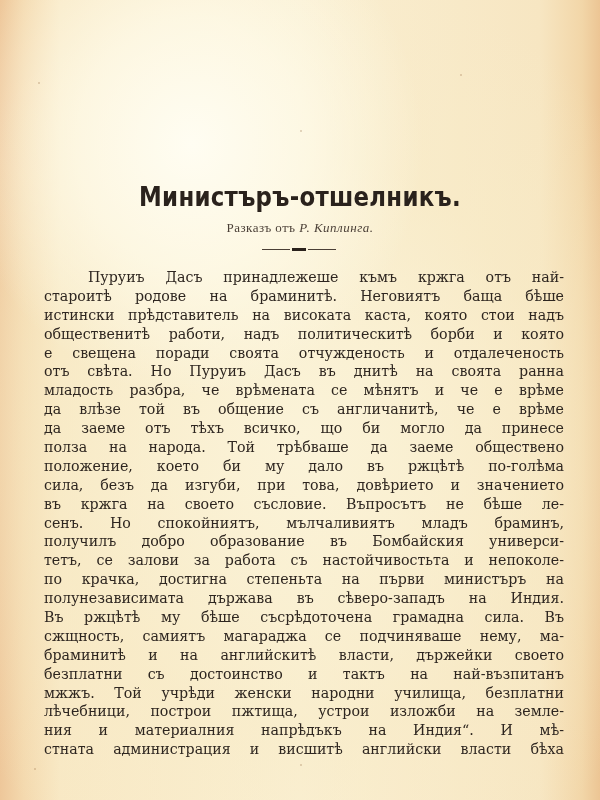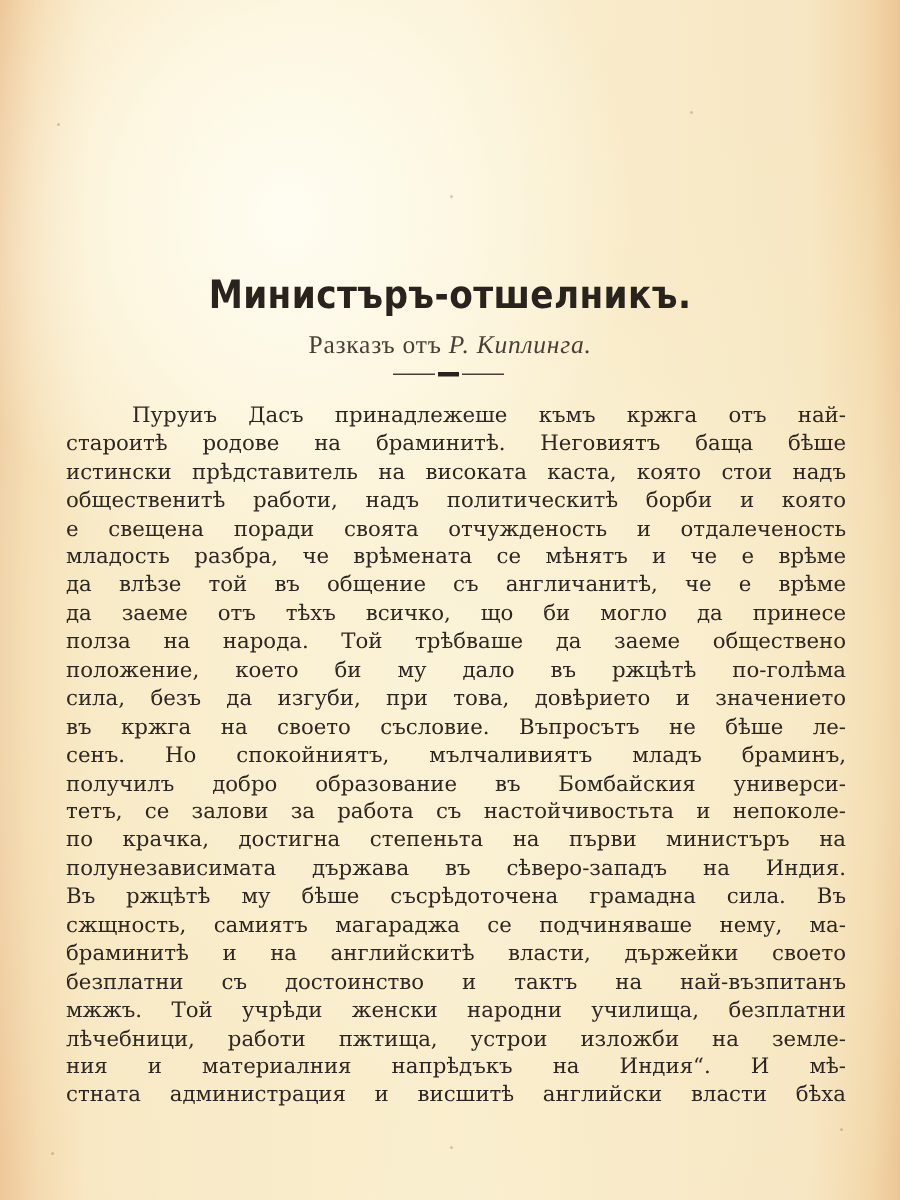--- a/index.html
+++ b/index.html
@@ -37,21 +37,21 @@
       transform: scaleX(0.88);
       transform-origin: center;
     }
     .subtitle {
       position: absolute;
       left: 0;
       width: 600px;
       top: 208px;
       text-align: center;
       font-family: "Liberation Serif", "DejaVu Serif", serif;
-      font-size: 17px;
+      font-size: 13px;
       color: #4a3f36;
       letter-spacing: 0.5px;
     }
     .subtitle .author {
       font-style: italic;
     }
     .ornament {
       position: absolute;
       top: 236px;
       left: 262px;
@@ -116,38 +116,39 @@
     <div class="dash"></div>
     <div class="line" style="left:46px;width:28px;"></div>
   </div>
 
   <div class="body-text">
     <div class="line-row indent">Пуруиъ Дасъ принадлежеше къмъ кржга отъ най-</div>
     <div class="line-row">староитѣ родове на браминитѣ. Неговиятъ баща бѣше</div>
     <div class="line-row">истински прѣдставитель на високата каста, която стои надъ</div>
     <div class="line-row">общественитѣ работи, надъ политическитѣ борби и която</div>
     <div class="line-row">е свещена поради своята отчужденость и отдалеченость</div>
+    <div class="line-row">отъ свѣта. Но Пуруиъ Дасъ въ днитѣ на своята ранна</div>
     <div class="line-row">младость разбра, че врѣмената се мѣнятъ и че е врѣме</div>
     <div class="line-row">да влѣзе той въ общение съ англичанитѣ, че е врѣме</div>
     <div class="line-row">да заеме отъ тѣхъ всичко, що би могло да принесе</div>
     <div class="line-row">полза на народа. Той трѣбваше да заеме обществено</div>
     <div class="line-row">положение, което би му дало въ ржцѣтѣ по-голѣма</div>
     <div class="line-row">сила, безъ да изгуби, при това, довѣрието и значението</div>
     <div class="line-row">въ кржга на своето съсловие. Въпросътъ не бѣше ле-</div>
     <div class="line-row">сенъ. Но спокойниятъ, мълчаливиятъ младъ браминъ,</div>
     <div class="line-row">получилъ добро образование въ Бомбайския универси-</div>
     <div class="line-row">тетъ, се залови за работа съ настойчивостьта и непоколе-</div>
     <div class="line-row">по крачка, достигна степеньта на първи министъръ на</div>
     <div class="line-row">полунезависимата държава въ сѣверо-западъ на Индия.</div>
     <div class="line-row">Въ ржцѣтѣ му бѣше съсрѣдоточена грамадна сила. Въ</div>
     <div class="line-row">сжщность, самиятъ магараджа се подчиняваше нему, ма-</div>
     <div class="line-row">браминитѣ и на английскитѣ власти, държейки своето</div>
     <div class="line-row">безплатни съ достоинство и тактъ на най-възпитанъ</div>
     <div class="line-row">мжжъ. Той учрѣди женски народни училища, безплатни</div>
-    <div class="line-row">лѣчебници, работи пжтища, устрои изложби на земле-</div>
+    <div class="line-row">лѣчебници, построи пжтища, устрои изложби на земле-</div>
     <div class="line-row">ния и материалния напрѣдъкъ на Индия“. И мѣ-</div>
     <div class="line-row">стната администрация и висшитѣ английски власти бѣха</div>
 
   </div>
 
   <div class="speck" style="left:38px;top:70px;"></div>
   <div class="speck" style="left:300px;top:118px;"></div>
   <div class="speck" style="left:460px;top:62px;"></div>
   <div class="speck" style="left:34px;top:756px;"></div>
   <div class="speck" style="left:300px;top:752px;"></div>

